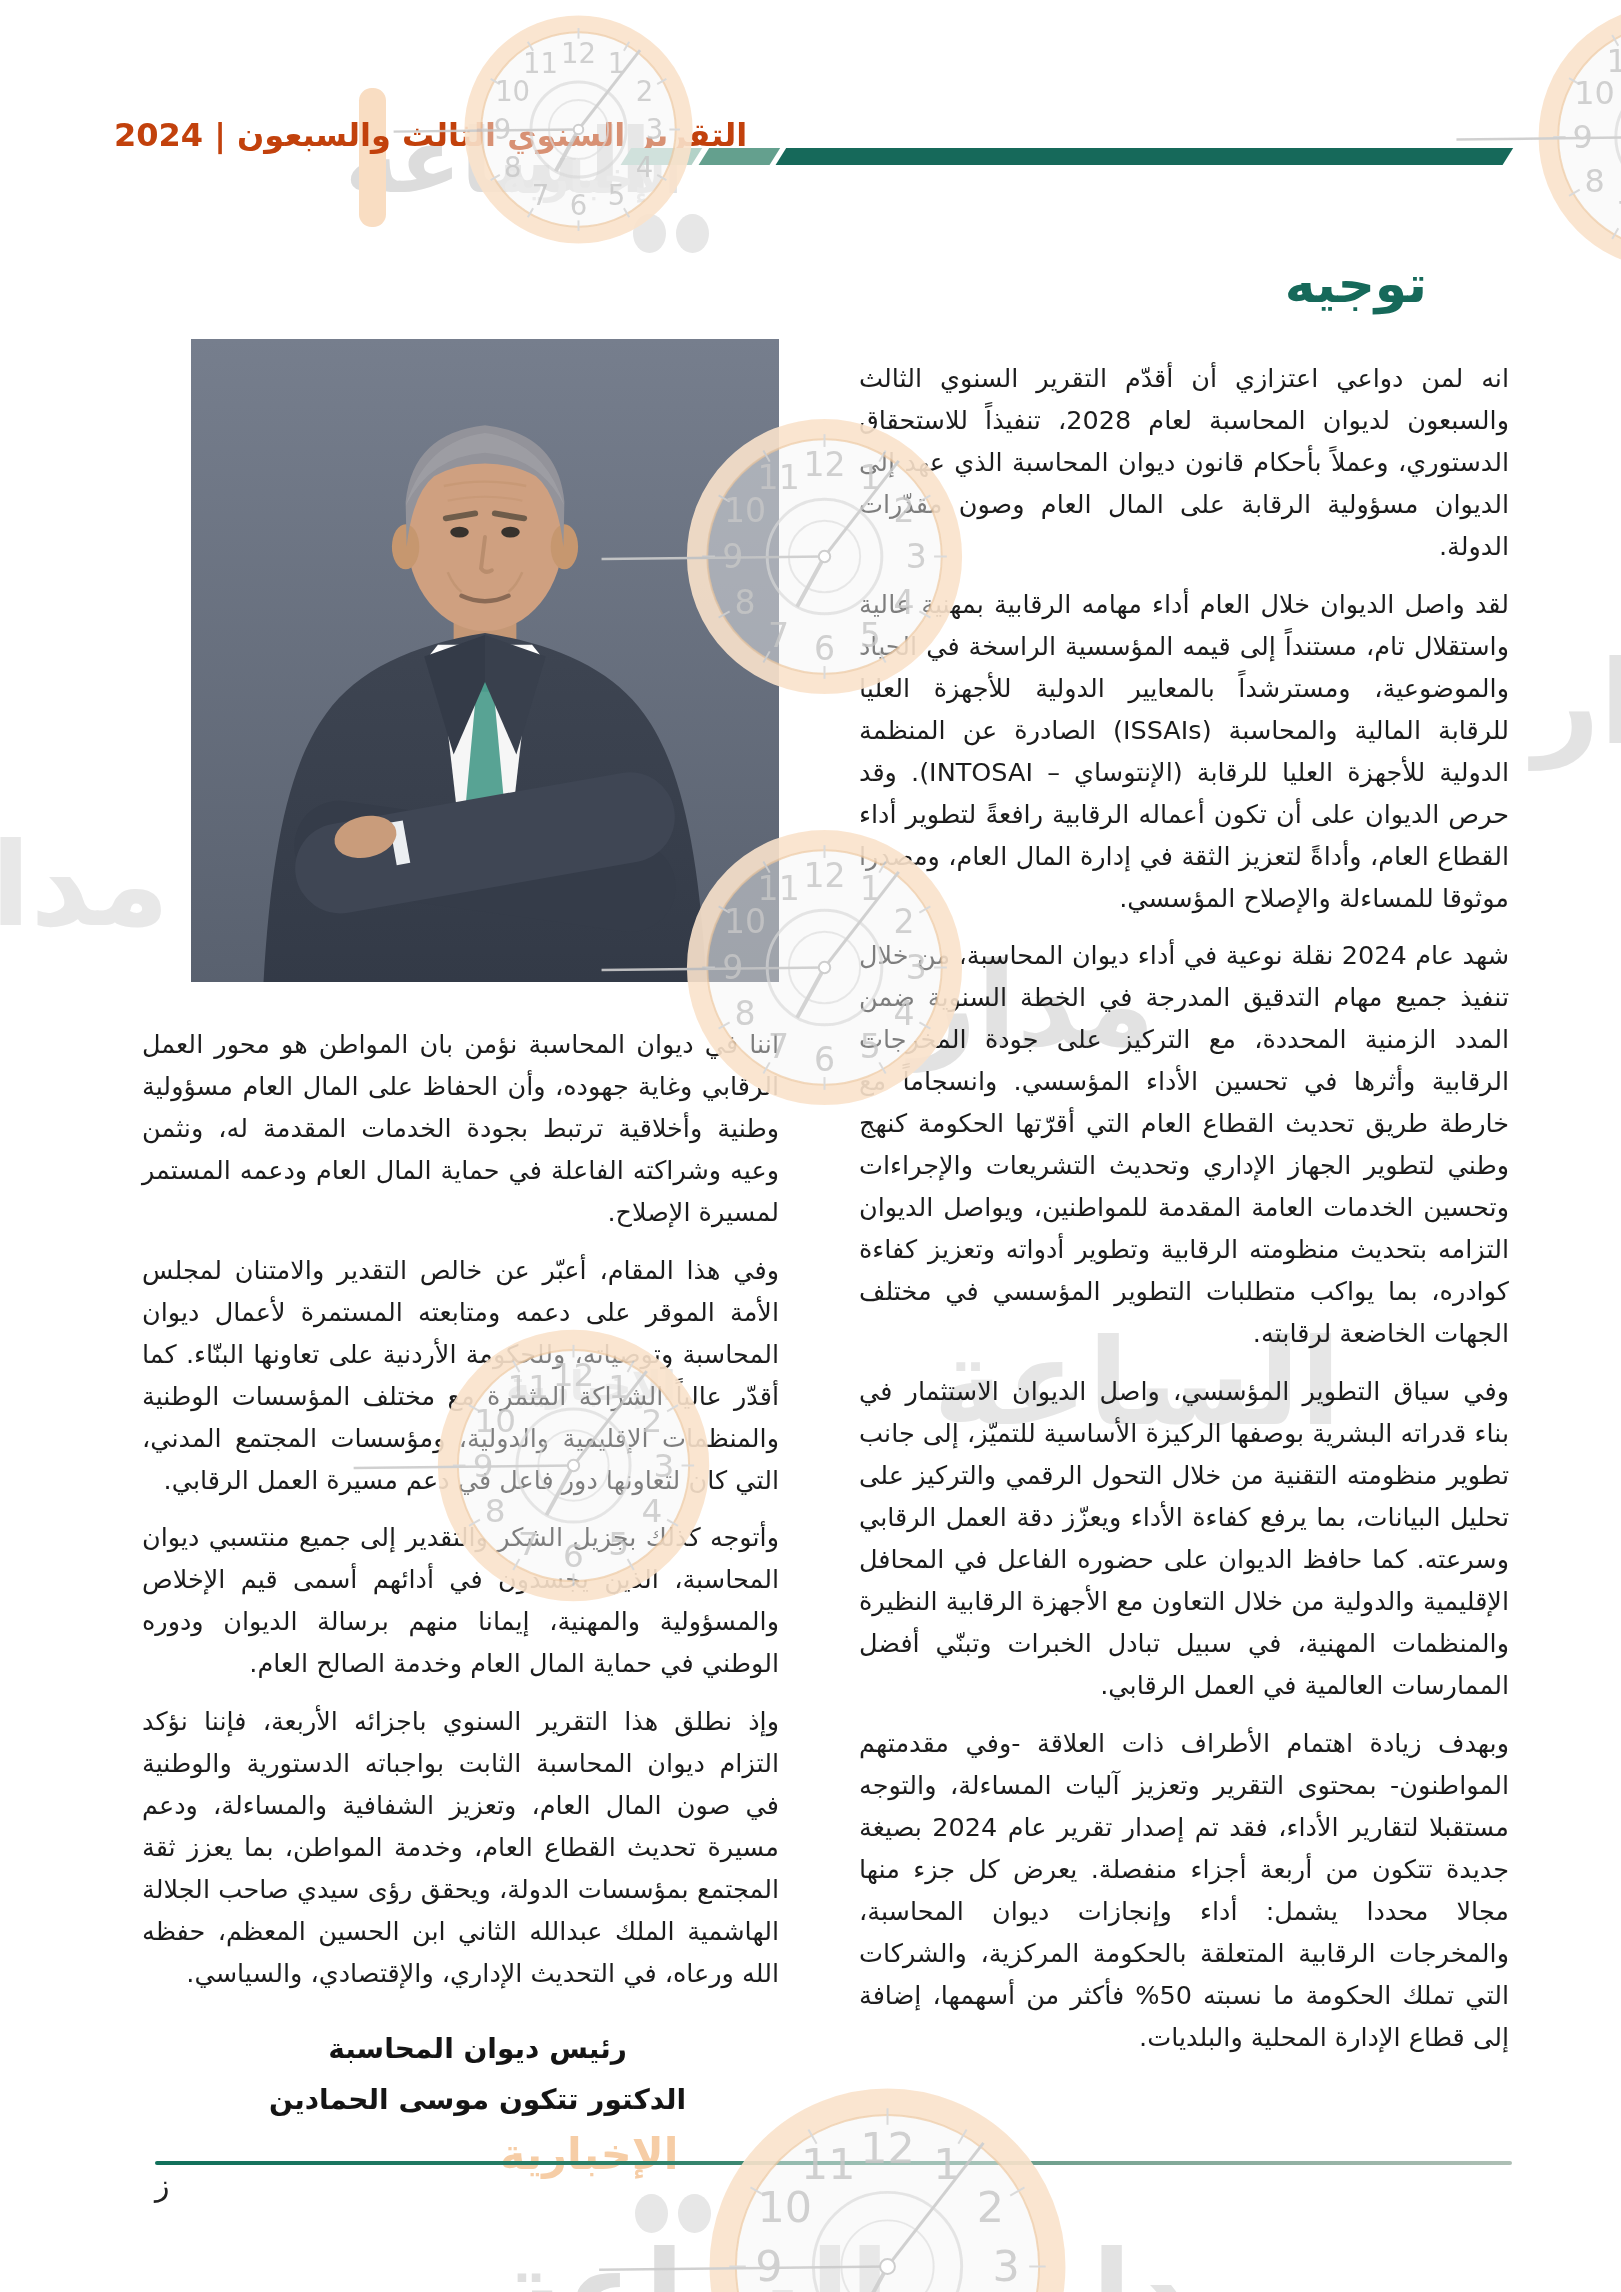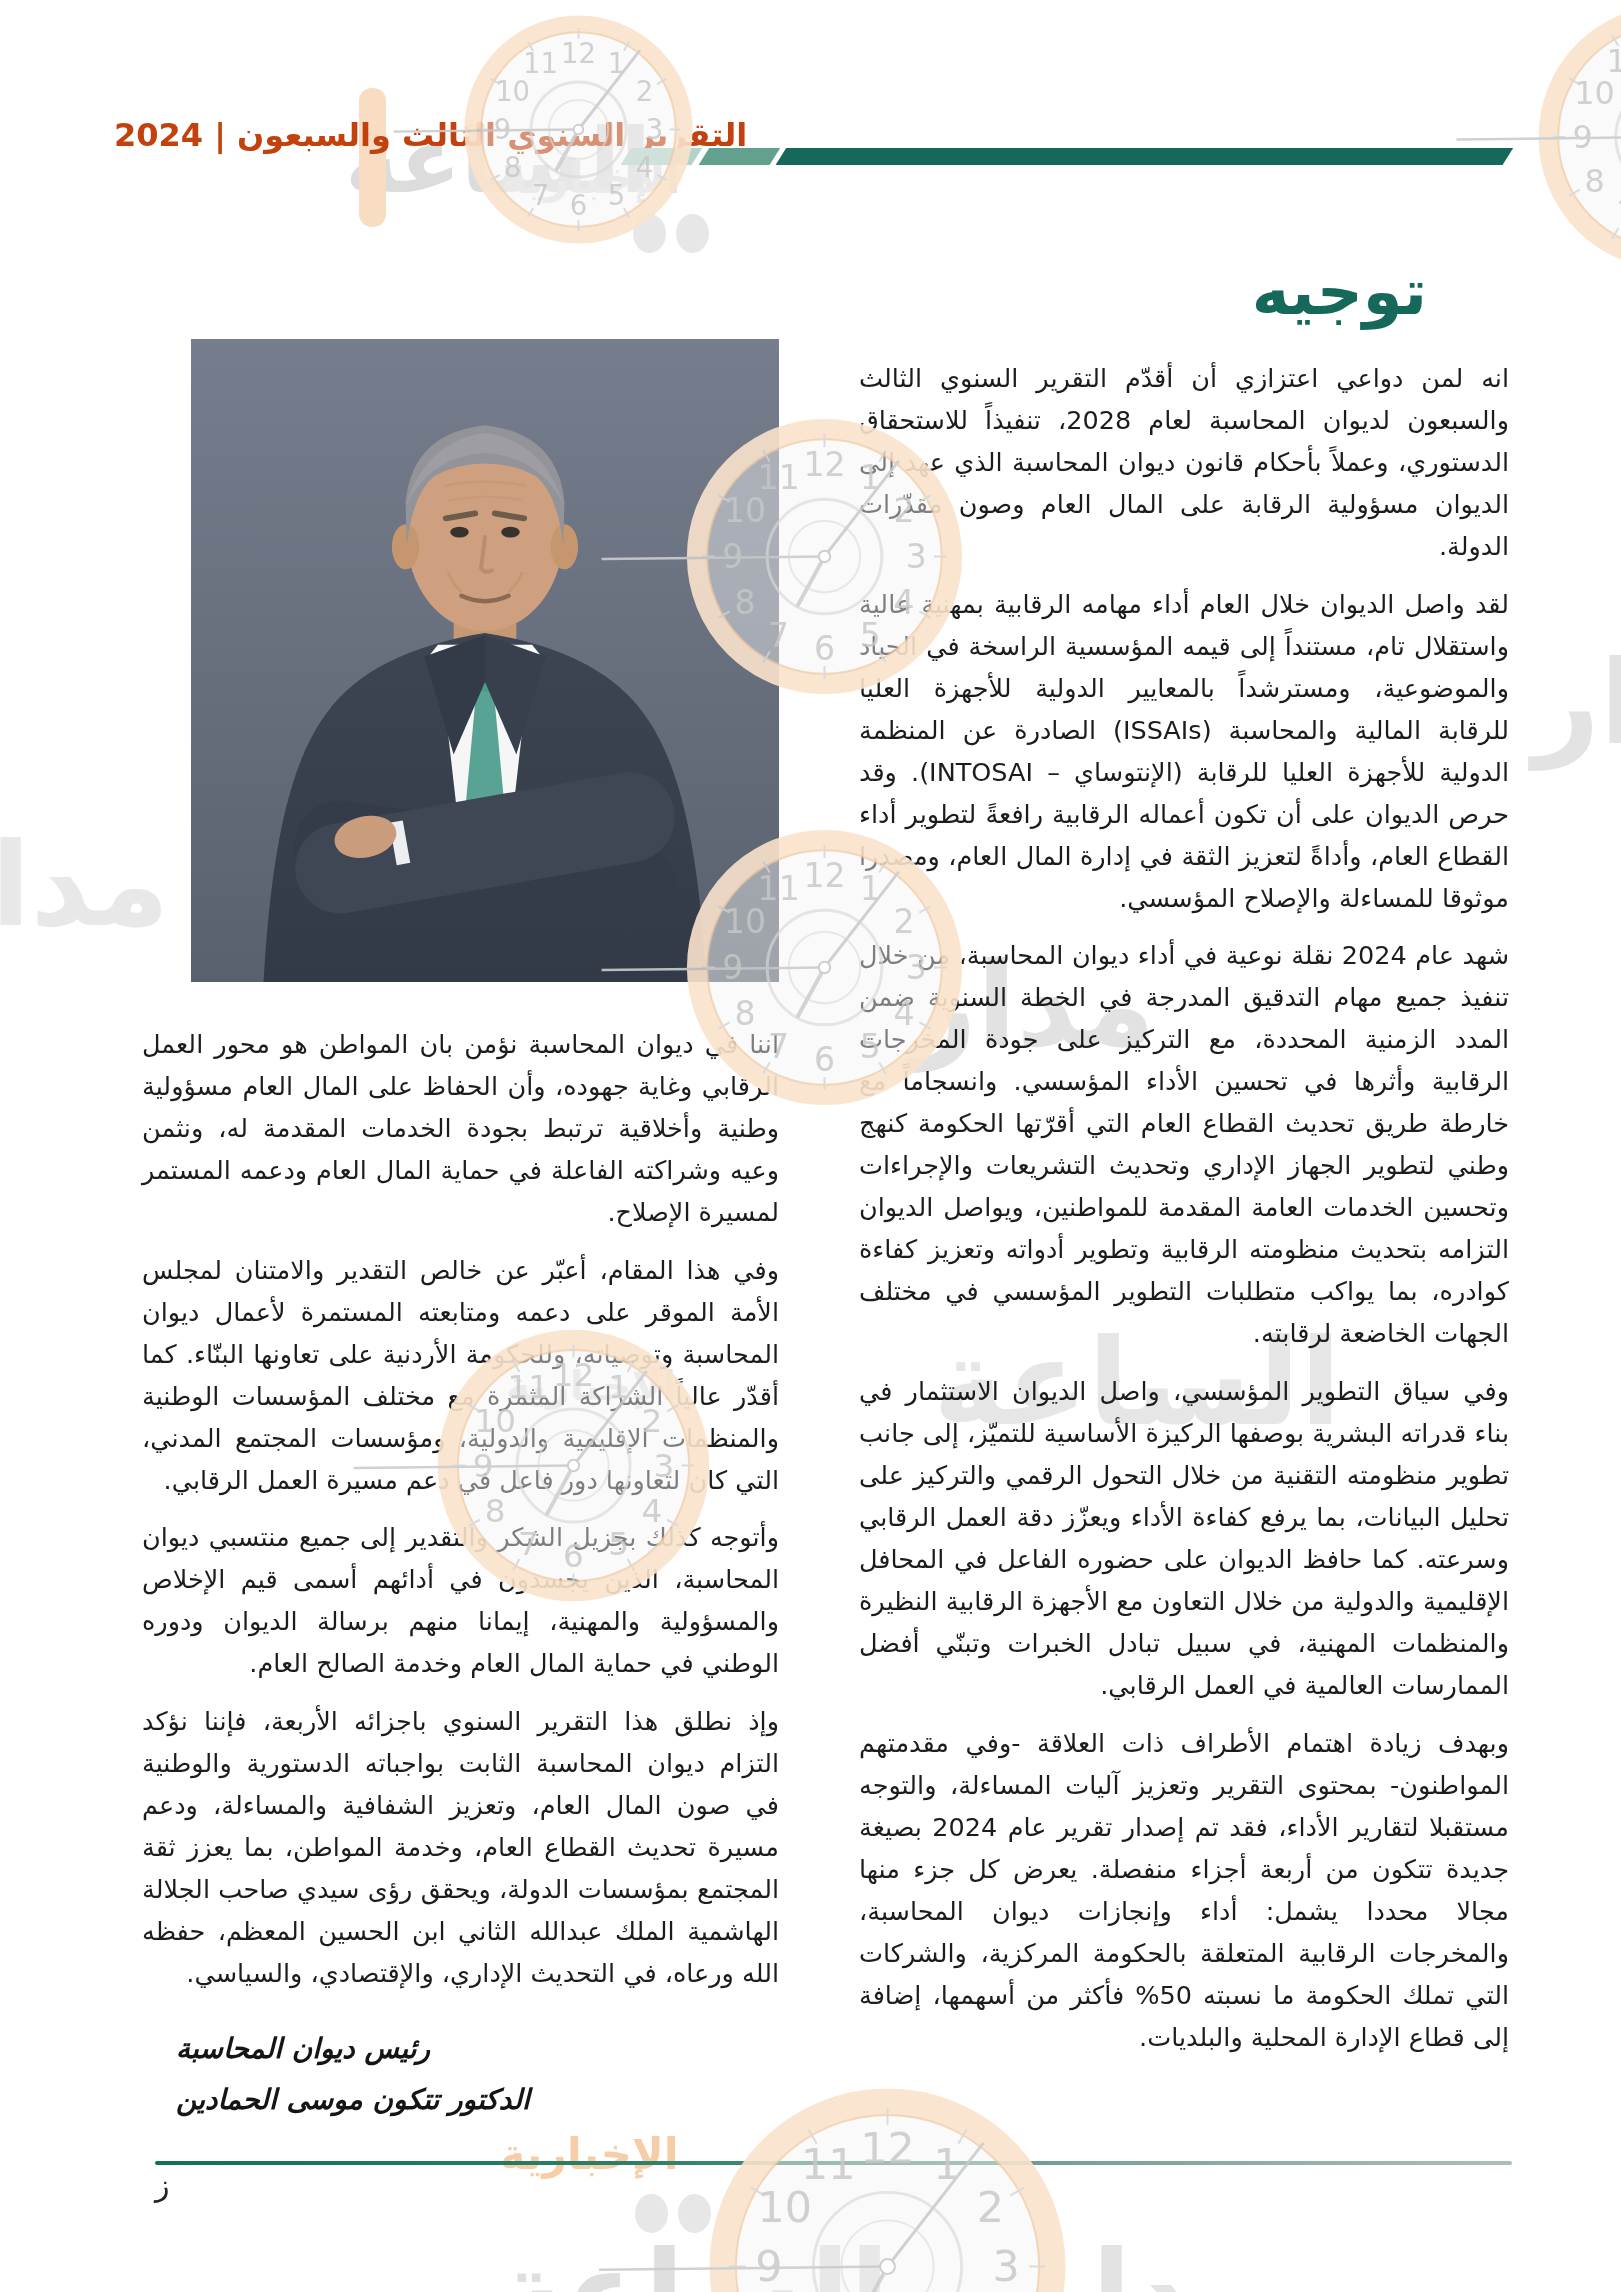--- a/index.html
+++ b/index.html
@@ -31,38 +31,38 @@
     direction:rtl;white-space:nowrap;
   }
   .hdr-bar{position:absolute;top:148px;height:16.7px;transform:skewX(-32deg);}
   .hdr-bar.b1{left:626px;width:71px;background:#b3d2c8;}
   .hdr-bar.b2{left:704px;width:71px;background:#64a08e;}
   .hdr-bar.b3{left:781px;width:727px;background:#16695a;}
 
   
   .section-title{
     position:absolute;right:194px;top:251px;
-    color:#16695a;font-size:64px;font-weight:bold;line-height:1.3;
+    color:#16695a;font-size:52px;font-weight:bold;line-height:1.3;
   }
 
   
   .col{position:absolute;direction:rtl;text-align:justify;color:#1c1c1c;
        font-size:25.5px;line-height:42px;}
   .col p{margin:0 0 15.7px 0;}
   .col-right{right:112px;width:650px;top:357px;}
   .col-left{left:142px;width:637px;top:339px;}
 
   
   .photo{width:588px;height:643px;display:block;}
   .photo svg{display:block;width:100%;height:100%;}
   .col-left .first-after-photo{margin-top:41px;}
 
   
-  .signature{margin-top:29px;margin-left:34px;text-align:left;
-             font-weight:bold;font-size:28px;line-height:51px;color:#151515;font-style:italic;}
+  .signature{margin-top:29px;margin-left:34px;text-align:center;
+             font-weight:bold;font-size:28px;line-height:51px;color:#151515;}
   .signature div{white-space:nowrap;}
 
   
   .footer-rule{
     position:absolute;left:155px;top:2161px;width:1357px;height:3.9px;
     background:linear-gradient(to right,#11705b 0%,#2b8068 35%,#7aa594 70%,#aebfb5 100%);
     border-radius:2px;
   }
   .page-letter{
     position:absolute;left:155px;top:2168px;

